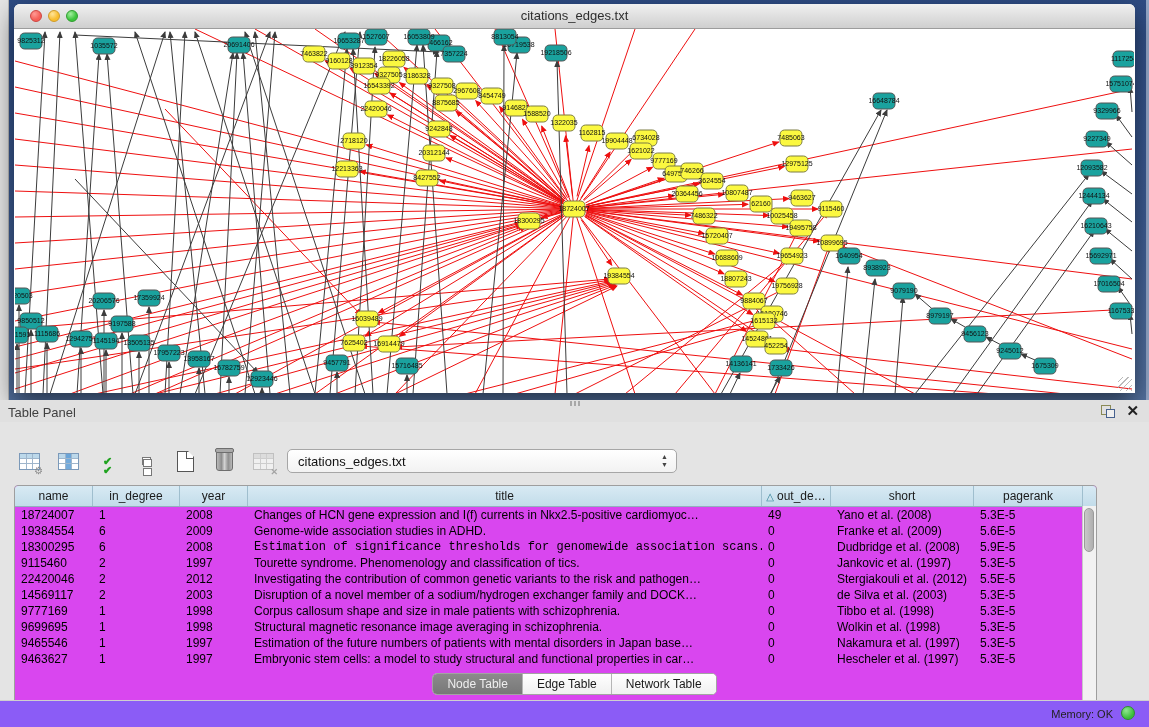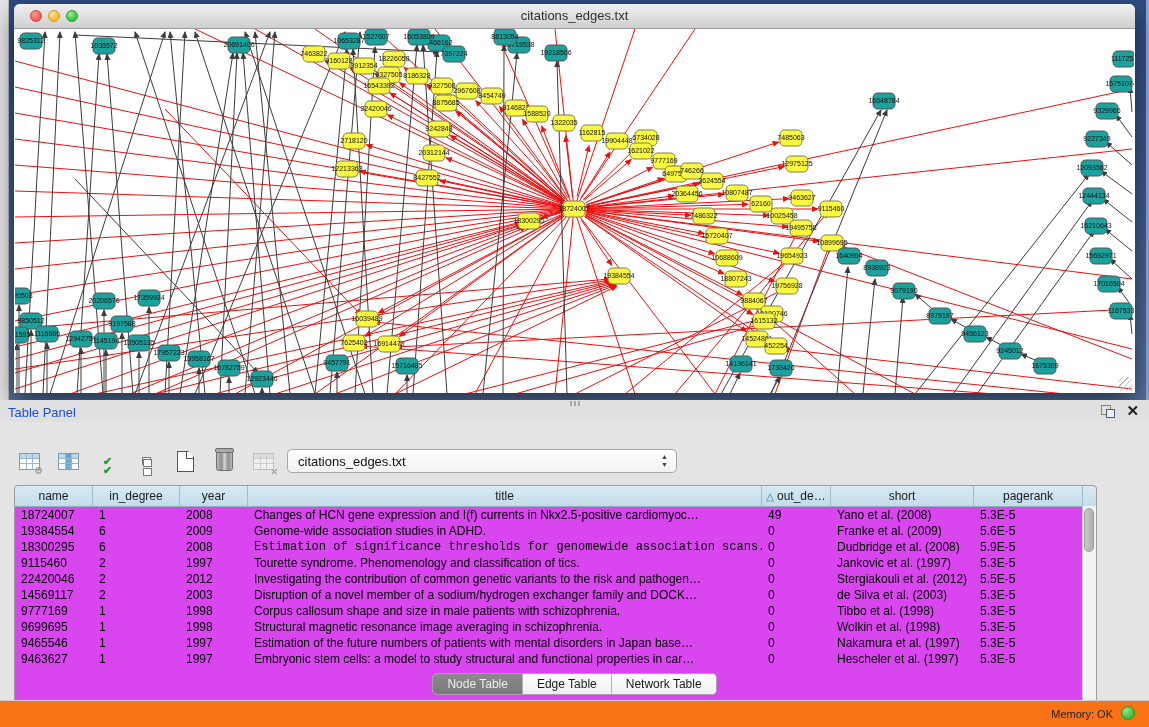--- a/index.html
+++ b/index.html
@@ -22,21 +22,21 @@
   .tl.green{left:52px;background:radial-gradient(circle at 35% 30%,#A4EFA0,#3DC43D 60%);border:1px solid #2F9E2F;}
   .win-title{position:absolute;left:0;right:0;top:4px;text-align:center;font-size:13px;color:#2e2e2e;font-weight:500;}
   .net-content{position:relative;width:1119px;height:364px;margin:0 1px;background:#fff;overflow:hidden;}
   .resize-grip{position:absolute;right:2px;bottom:2px;width:14px;height:14px;
     background:repeating-linear-gradient(135deg,transparent 0 3px,#A9A9A9 3px 4px);opacity:.8;}
 
   
   .panel-header{position:absolute;left:0;top:400px;width:1149px;height:22px;background:#E0E0E0;}
   .grip{position:absolute;left:570px;top:1px;width:12px;height:5px;
     background:repeating-linear-gradient(90deg,#9a9a9a 0 2px,transparent 2px 4px);opacity:.8;}
-  .panel-title{position:absolute;left:8px;top:5px;font-size:13px;color:#1d4ed8;}
+  .panel-title{position:absolute;left:8px;top:5px;font-size:13px;color:#404040;}
   .float-icon{position:absolute;right:34px;top:5px;width:14px;height:13px;}
   .float-icon .sq1{position:absolute;left:0;top:0;width:8px;height:8px;border:1px solid #8A8A55;background:transparent;}
   .float-icon .sq2{position:absolute;left:5px;top:4px;width:7px;height:7px;border:1px solid #46618E;background:#EFEFEF;}
   .close-x{position:absolute;right:10px;top:2px;font-size:15px;font-weight:700;color:#222;cursor:default;}
 
   
   .panel-body{position:absolute;left:0;top:422px;width:1149px;height:278px;background:#E4E4E4;}
 
   .toolbar{position:absolute;left:16px;top:22px;height:34px;display:flex;align-items:center;gap:13px;}
   .tb-icon{width:26px;height:26px;display:flex;align-items:center;justify-content:center;position:relative;}
@@ -80,21 +80,21 @@
     background:linear-gradient(90deg,#C9C9C9,#AFAFAF);border:1px solid #9A9A9A;box-sizing:border-box;}
 
   
   .tabs{position:absolute;left:0;top:251px;width:1149px;display:flex;justify-content:center;}
   .seg{display:flex;border:1px solid #A3A3A3;border-radius:5px;overflow:hidden;background:#fff;height:20px;}
   .seg .tab{padding:0 14px;font-size:12px;display:flex;align-items:center;color:#1a1a1a;border-right:1px solid #B5B5B5;background:linear-gradient(180deg,#FFF,#F0F0F0);}
   .seg .tab:last-child{border-right:none;}
   .seg .tab.active{background:linear-gradient(180deg,#8B8B8B,#787878);color:#EFEFEF;}
 
   
-  .status{position:absolute;left:0;top:700px;width:1149px;height:27px;background:#f97316;border-top:1px solid #CFCFCF;}
+  .status{position:absolute;left:0;top:700px;width:1149px;height:27px;background:#8b5cf6;border-top:1px solid #CFCFCF;}
   .mem{position:absolute;right:36px;top:7px;font-size:11px;color:#222;}
   .memdot{position:absolute;right:14px;top:5px;width:14px;height:14px;border-radius:50%;
     background:radial-gradient(circle at 35% 30%,#8FE78F,#3CBF3C 65%);border:1px solid #2E8F2E;box-sizing:border-box;}
 </style>
 </head>
 <body>
 
 <div class="screen">
 
   <div class="desktop">

